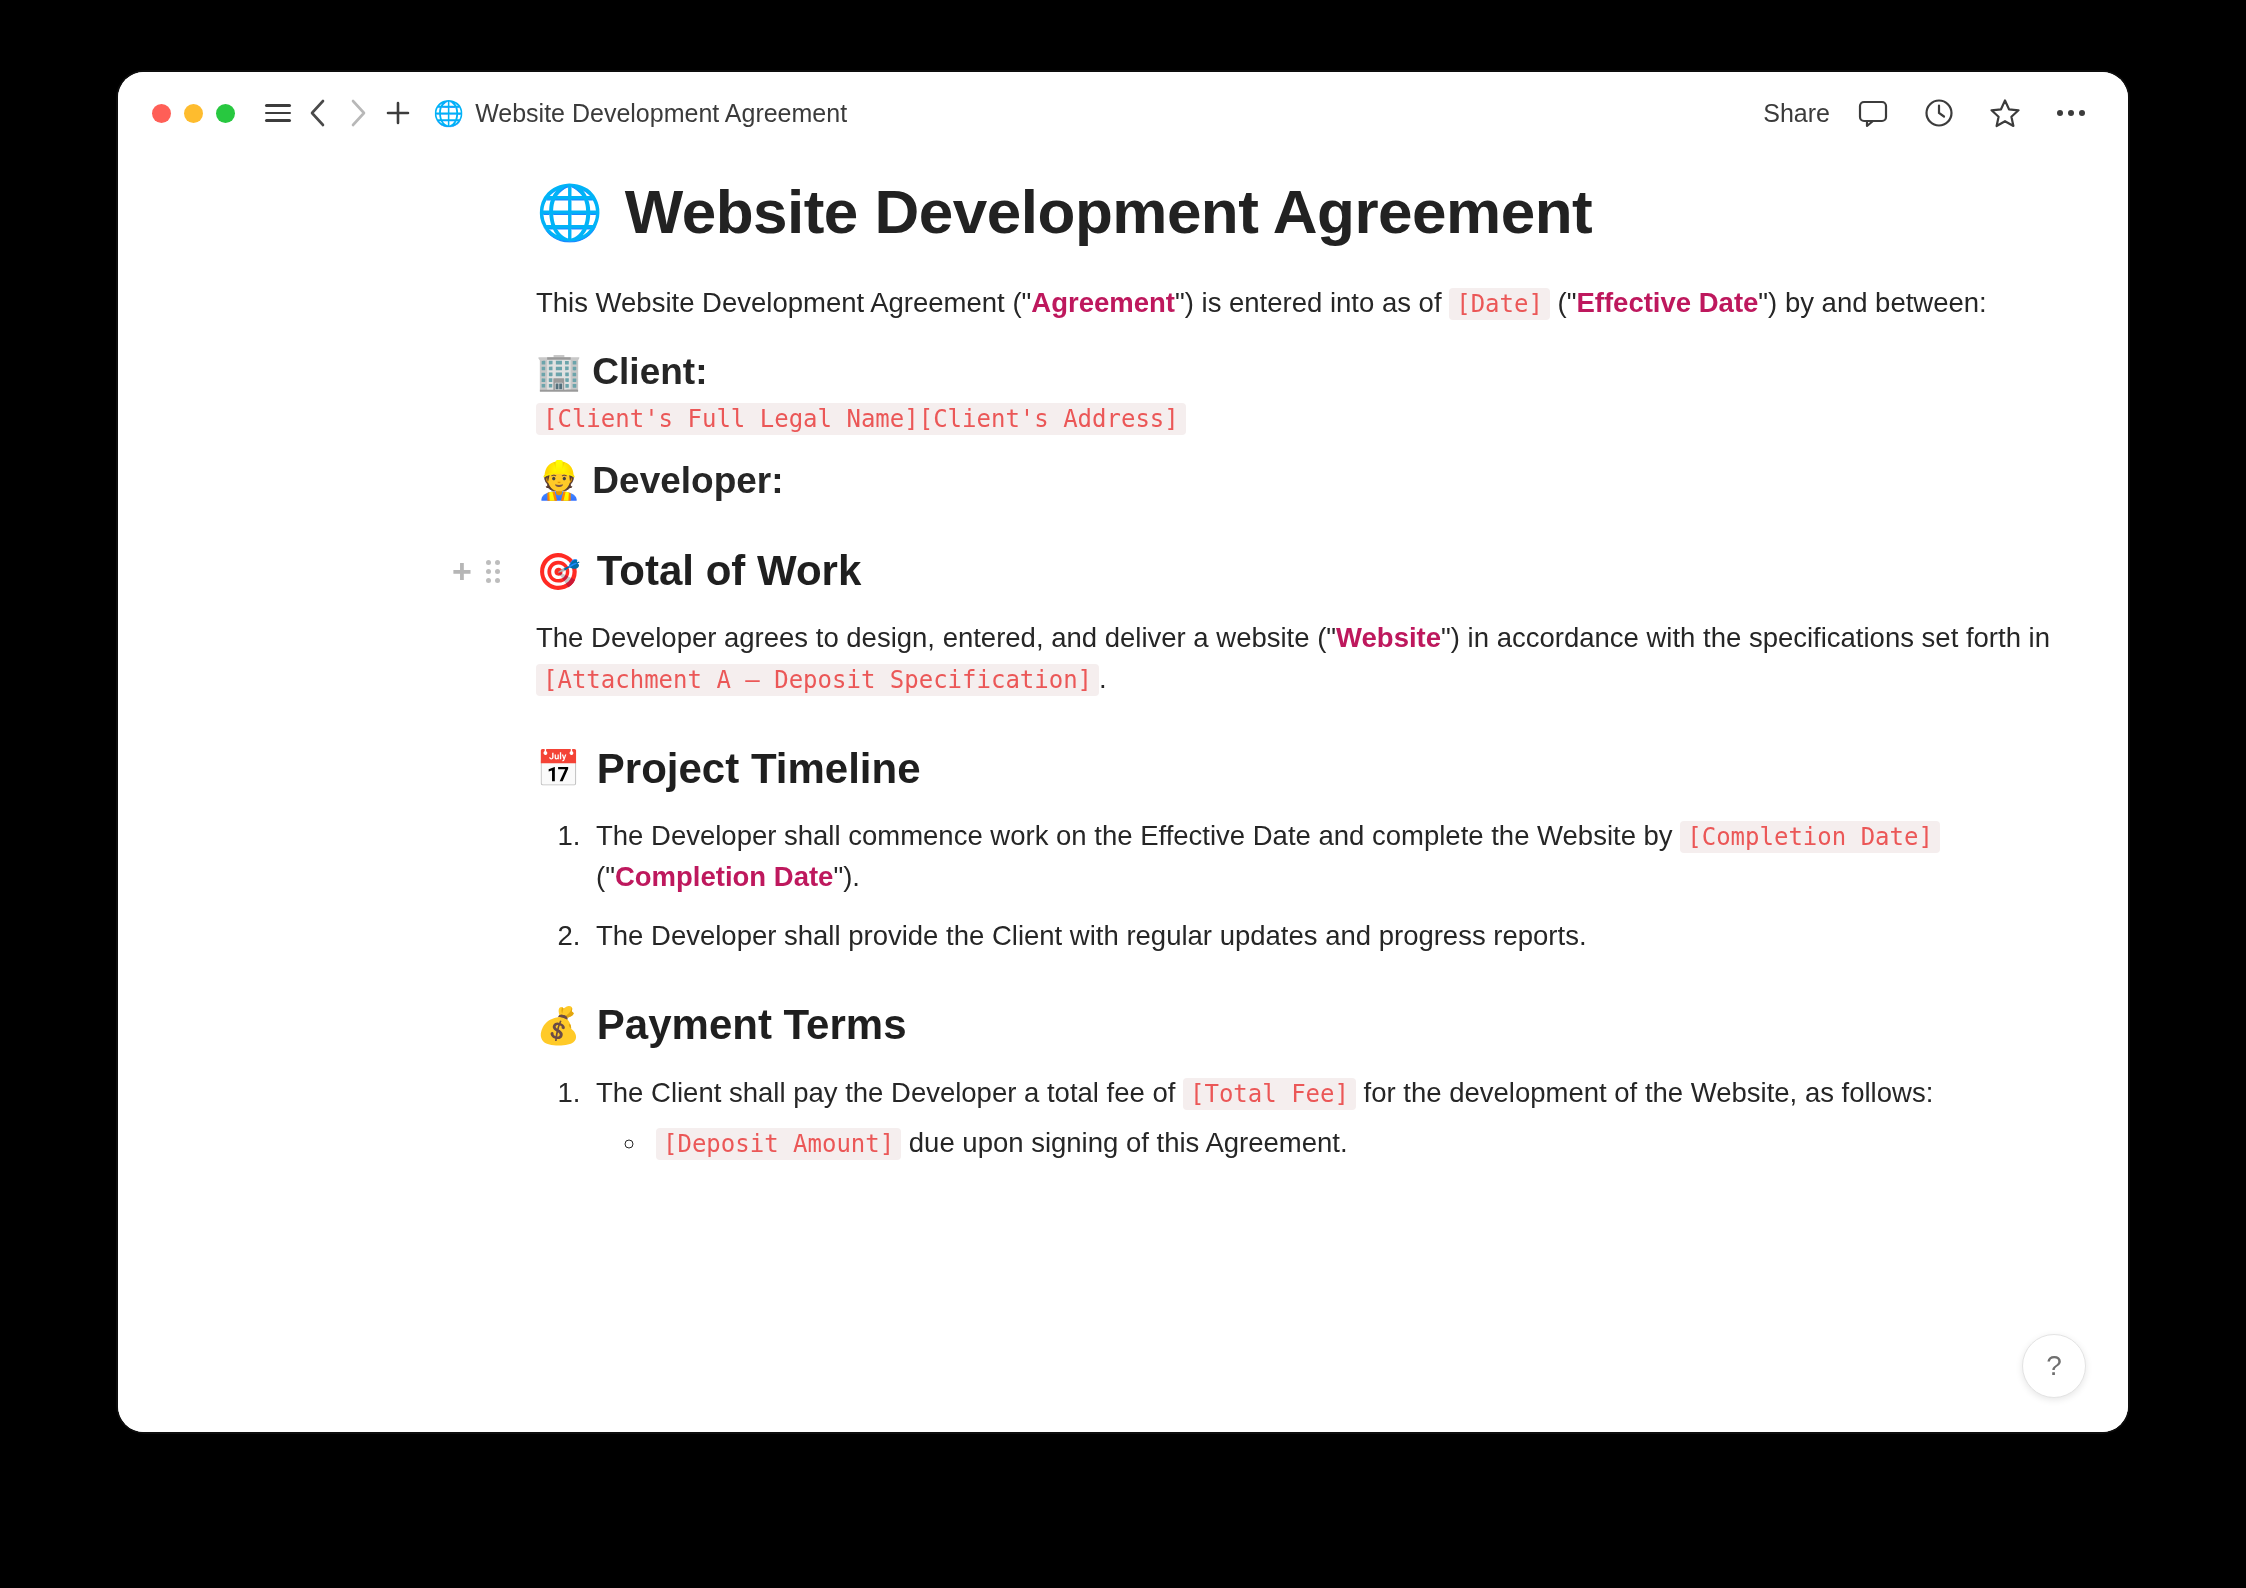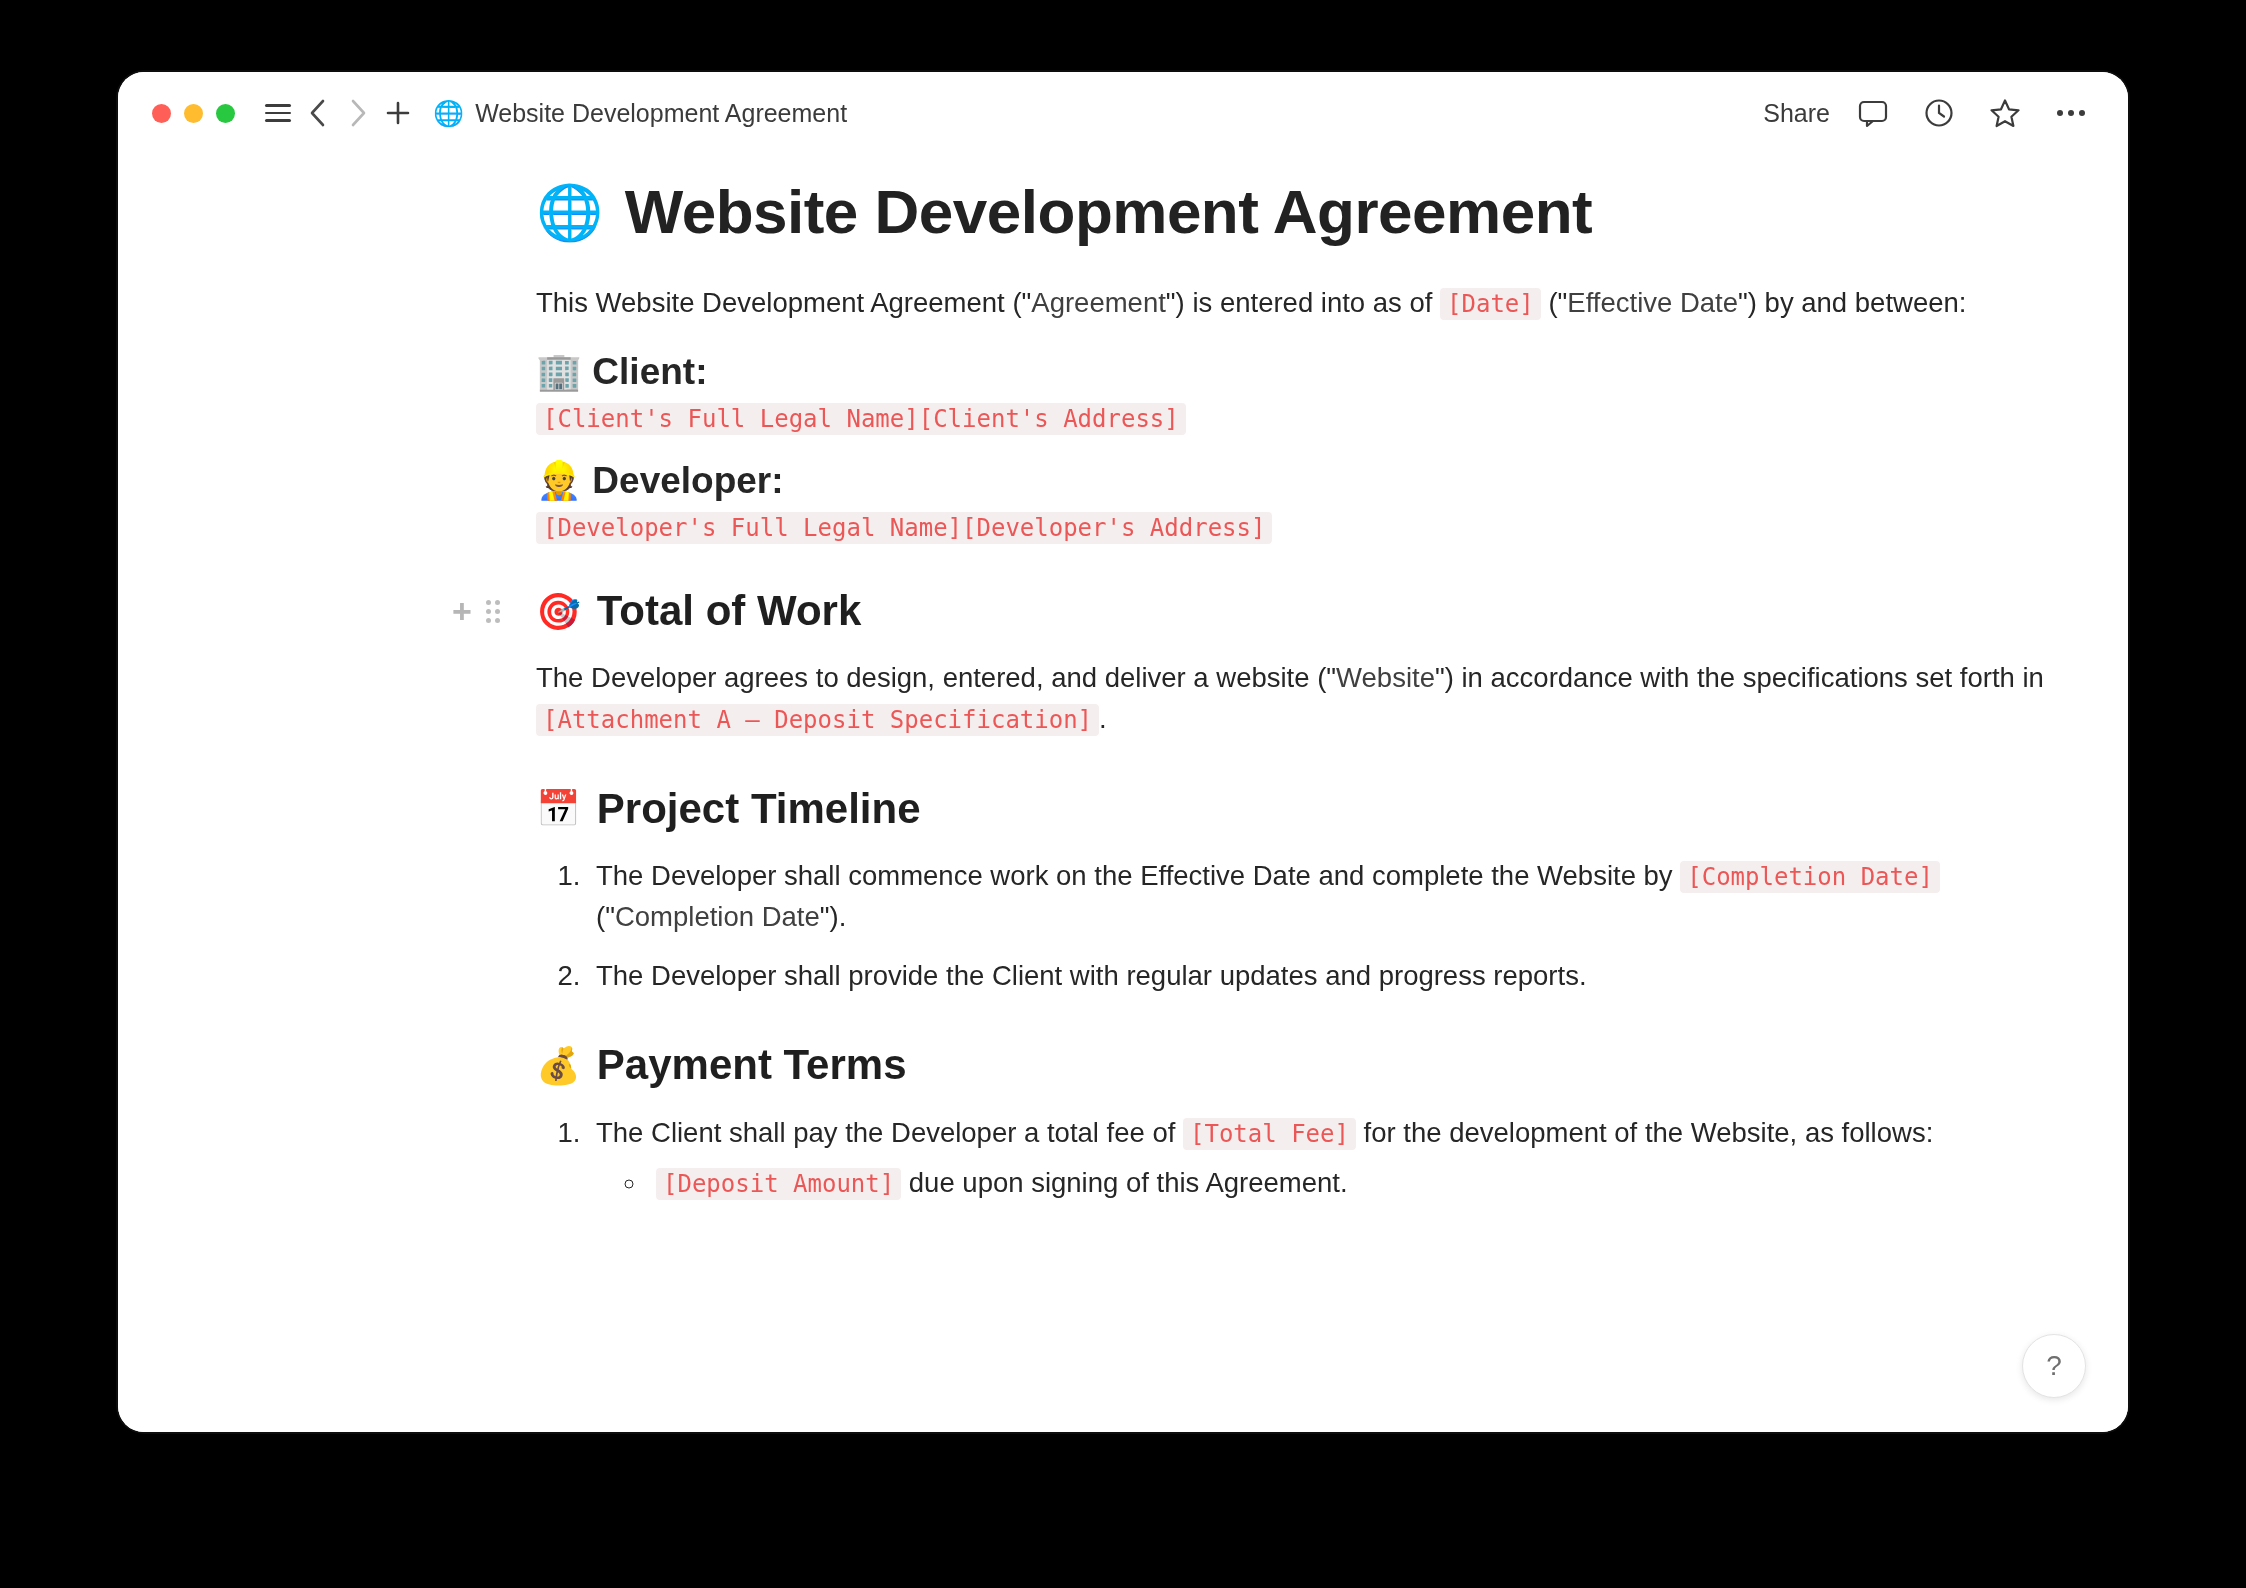--- a/index.html
+++ b/index.html
@@ -159,21 +159,21 @@
   .code {
     font-family: "DejaVu Sans Mono", "Liberation Mono", monospace;
     font-size: 24px;
     color: #eb5757;
     background: #f5eeee;
     border-radius: 4px;
     padding: 2px 7px;
     white-space: nowrap;
   }
 
-  b, strong { font-weight: normal; color: #404040; }
+  b, strong { font-weight: bold; color: #be185d; }
 
   .label-line {
     font-size: 37px;
     color: #262626;
     margin: 0 0 12px 0;
     font-weight: bold;
   }
   .label-line .emoji { font-weight: normal; }
   .code-line { margin: 0 0 26px 0; }
 
@@ -345,23 +345,20 @@
           <span>Client:</span>
         </p>
         <p class="code-line">
           <span class="code">[Client's Full Legal Name][Client's Address]</span>
         </p>
 
         <p class="label-line">
           <span class="emoji">👷</span>
           <span>Developer:</span>
         </p>
-        <p class="code-line">
-          <span class="code">[Developer's Full Legal Name][Developer's Address]</span>
-        </p>
 
         <h2 class="section">
           <span class="block-handles">
             <span class="plus-handle">+</span>
             <span class="grip">
                 <i></i>
                 <i></i>
                 <i></i>
                 <i></i>
                 <i></i>

